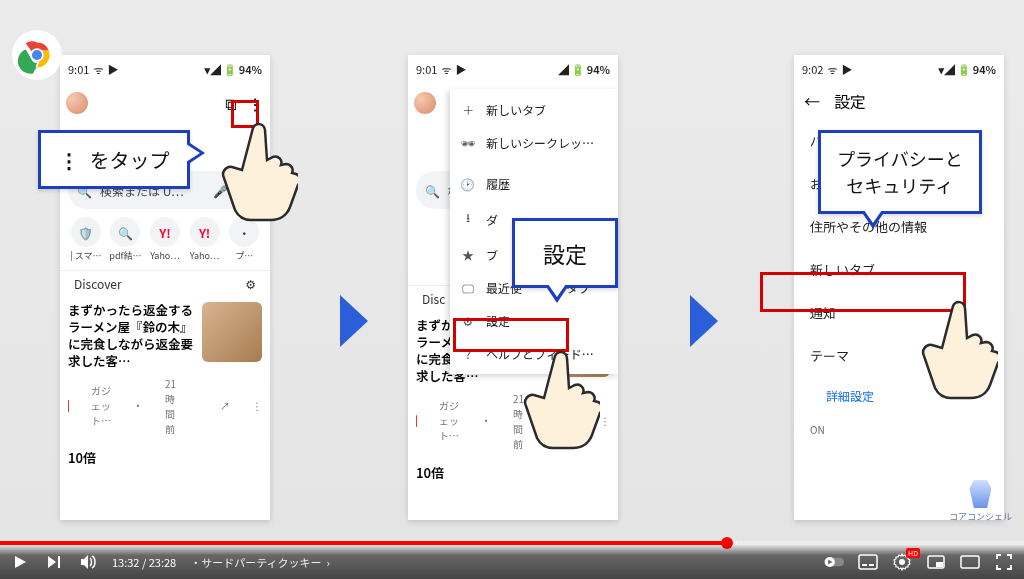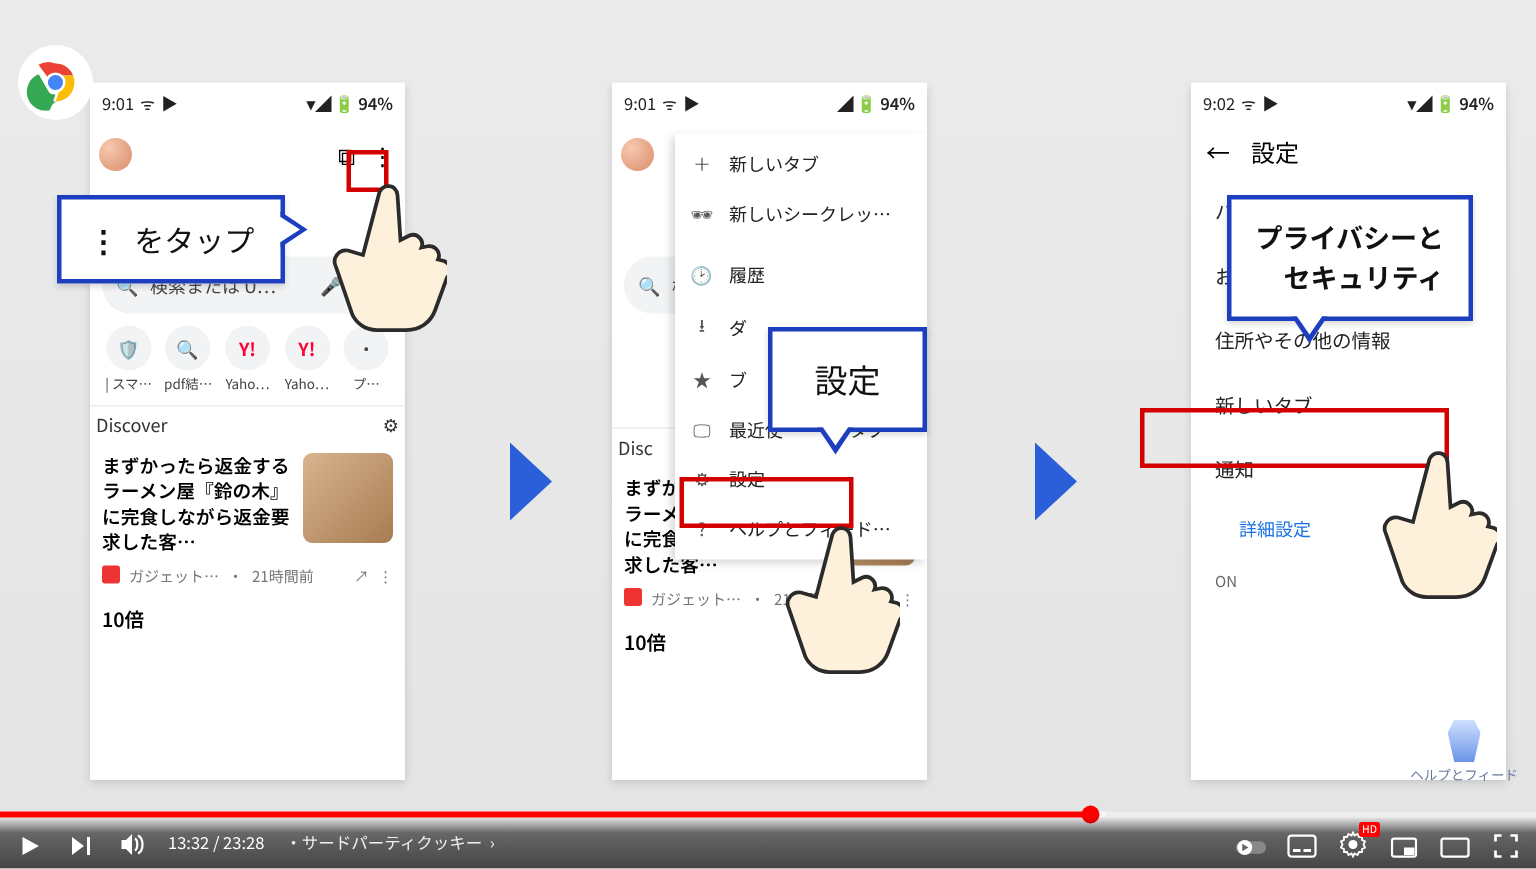--- a/index.html
+++ b/index.html
@@ -90,29 +90,29 @@
   font-size:9px; color:#444;
 }
 .shortcuts .sc .circ {
   width:30px; height:30px; border-radius:50%; background:#f1f3f4;
   display:flex; align-items:center; justify-content:center;
   font-size:12px;
 }
 
 .discover-hdr {
   display:flex; justify-content:space-between; align-items:center;
-  padding: 4px 4px 4px;
+  padding: 4px 14px 4px;
   font-size:12px; color:#333;
   border-top: 1px solid #eee;
   margin-top: 8px;
 }
 .article { display:flex; gap:6px; padding:6px 8px; }
 .article-text { font-size:12.5px; font-weight:600; line-height:1.35; flex:1; }
 .article-img { width:60px; height:60px; background:linear-gradient(135deg,#d9b48f,#a67c52); border-radius:6px; }
-.article-meta { display:flex; gap:6px; padding:0 8px 6px; font-size:10px; color:#777; align-items:center; }
+.article-meta { display:flex; gap:22px; padding:0 8px 6px; font-size:10px; color:#777; align-items:center; }
 .article-meta .src-ic{width:12px;height:12px;background:#e33;border-radius:2px}
 
 
 .menu {
   position:absolute;
   right: 0; top: 34px;
   width: 168px;
   background:#fff;
   box-shadow: -2px 2px 6px rgba(0,0,0,.18);
   padding: 4px 0;
@@ -171,21 +171,21 @@
   border-right:12px solid transparent;
 }
 .callout2::before{
   content:"";position:absolute;
   left:33px; bottom:-12px;
   border-top:13px solid #fff;
   border-left:9px solid transparent;
   border-right:9px solid transparent;
   z-index:1;
 }
-.callout3 { left: 818px; top: 130px; font-size:18px; text-align:right; line-height:1.5; padding:12px 16px;font-weight:bold;}
+.callout3 { left: 818px; top: 130px; font-size:18px; text-align:center; line-height:1.5; padding:12px 16px;}
 .callout3::after {
   left:40px; bottom:-18px;
   border-top:18px solid #1d3fbf;
   border-left:12px solid transparent;
   border-right:12px solid transparent;
 }
 .callout3::before{
   content:"";position:absolute;
   left:43px; bottom:-12px;
   border-top:13px solid #fff;
@@ -229,21 +229,21 @@
 .progress { position:absolute; left:0; right:0; bottom:34px; height:4px; background:rgba(255,255,255,.35); z-index:40;}
 .progress .buffered{position:absolute;left:0;top:0;height:100%;width:72%;background:rgba(255,255,255,.55);}
 .progress .played{position:absolute;left:0;top:0;height:100%;width:71%;background:#ff0000;}
 .progress .dot{position:absolute;top:-4px;left:71%;width:12px;height:12px;border-radius:50%;background:#ff0000;transform:translateX(-50%);}
 .controls {
   position:absolute;left:0;right:0;bottom:0;height:34px;
   background:linear-gradient(transparent, rgba(0,0,0,.55) 30%, rgba(0,0,0,.7));
   display:flex; align-items:center; color:#fff; font-size:12px;
   padding:0 10px; gap:14px; z-index:40;
 }
-.controls .cbtn { width:20px; height:20px; display:inline-flex; align-items:flex-end; justify-content:center; cursor:pointer;}
+.controls .cbtn { width:20px; height:20px; display:inline-flex; align-items:center; justify-content:center; cursor:pointer;}
 .controls .time{ font-size:11px; }
 .controls .chapter{ font-size:11px; opacity:.9;}
 .controls .spacer{flex:1}
 .controls .hd{ position:relative; }
 .controls .hd-badge{position:absolute;top:-4px;right:-8px;background:#ff0000;color:#fff;font-size:7px;padding:0 2px;border-radius:2px;}
 </style>
 </head>
 <body>
 
 <div class="stage">
@@ -421,20 +421,21 @@
     <div class="settings-hdr">
       <span>←</span>
       <span>設定</span>
     </div>
     <div class="settings-list">
       <div class="set-item">パスワ</div>
       <div class="set-item">お支払</div>
       <div class="set-item">住所やその他の情報</div>
       <div class="set-item">新しいタブ</div>
       <div class="set-item">通知</div>
+      <div class="set-item">テーマ</div>
       <div class="set-adv">詳細設定</div>
       <div class="set-item" style="padding-bottom:2px">
         <div class="set-sub">ON</div>
       </div>
     </div>
   </div>
 
   <div class="redbox" style="left:231px; top:100px; width:28px; height:28px;"></div>
   <div class="redbox" style="left:453px; top:318px; width:116px; height:34px;"></div>
   <div class="redbox" style="left:760px; top:272px; width:206px; height:40px;"></div>
@@ -458,21 +459,21 @@
   </svg>
   <svg class="hand" style="left:520px; top:348px;" viewBox="0 0 80 110">
     <path d="M35 8c3-6 11-5 12 2l2 30 6-3c5-2 10 3 8 8l5-1c5 0 8 5 6 9l4 1c5 2 5 8 2 11l-8 22c-3 8-10 13-19 13H33c-7 0-13-4-16-10L6 58c-3-6 2-12 8-11l10 3L35 8z" fill="#fdf1dc" stroke="#2b2b2b" stroke-width="2.5"></path>
   </svg>
   <svg class="hand" style="left:918px; top:298px;" viewBox="0 0 80 110">
     <path d="M35 8c3-6 11-5 12 2l2 30 6-3c5-2 10 3 8 8l5-1c5 0 8 5 6 9l4 1c5 2 5 8 2 11l-8 22c-3 8-10 13-19 13H33c-7 0-13-4-16-10L6 58c-3-6 2-12 8-11l10 3L35 8z" fill="#fdf1dc" stroke="#2b2b2b" stroke-width="2.5"></path>
   </svg>
 
   <div class="watermark">
     <div class="wm-ic"></div>
-    <div>ヘルプとフィード</div>
+    <div>コアコンシェル</div>
   </div>
 
   <div class="progress">
     <div class="buffered"></div>
     <div class="played"></div>
     <div class="dot"></div>
   </div>
   <div class="controls">
     <span class="cbtn">
         <svg width="16" height="16" viewBox="0 0 16 16">

